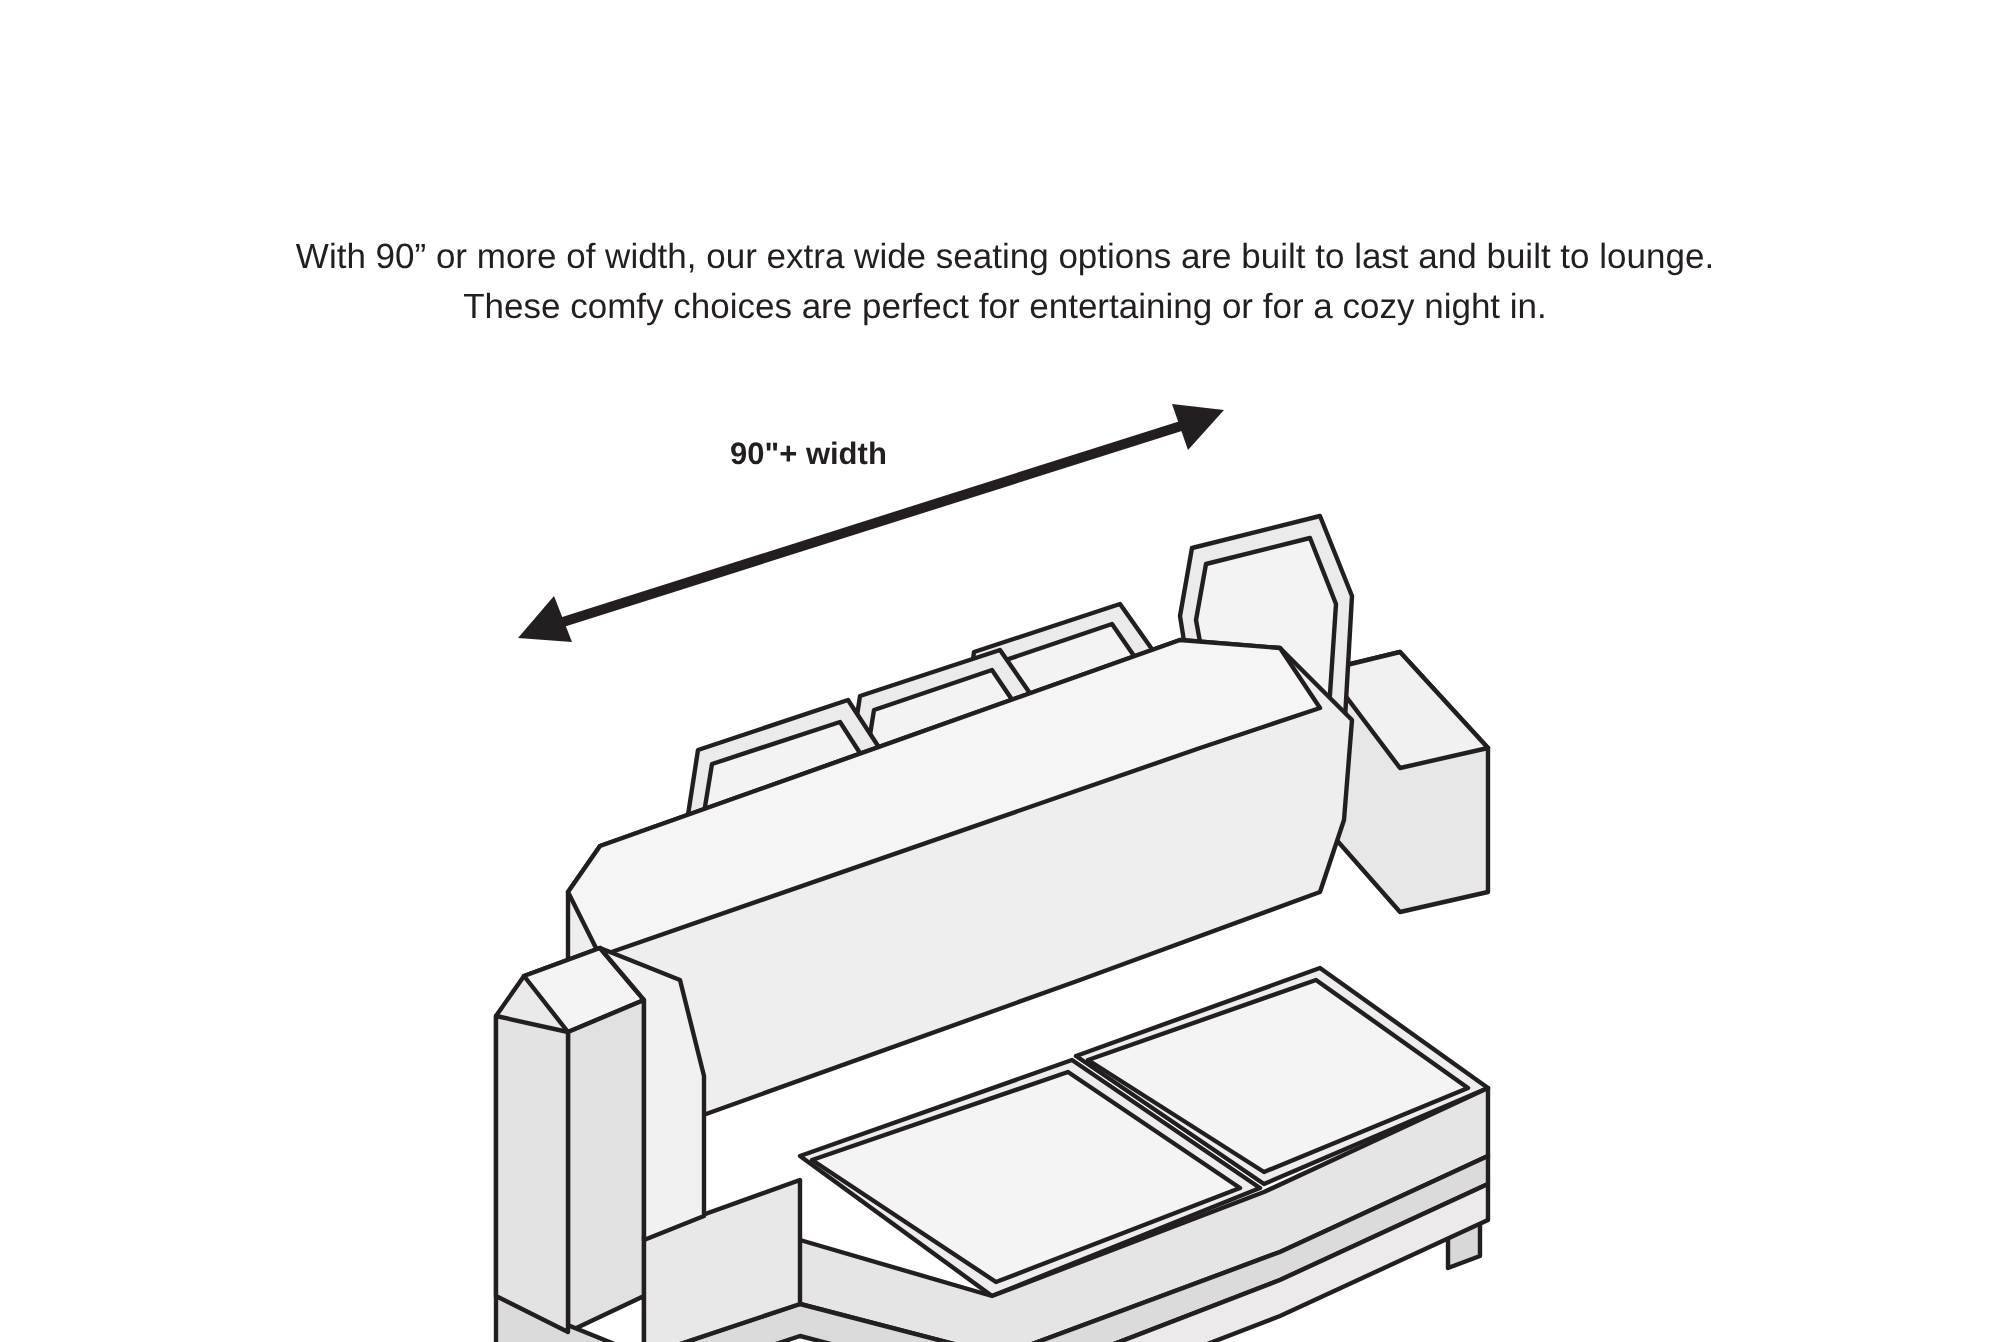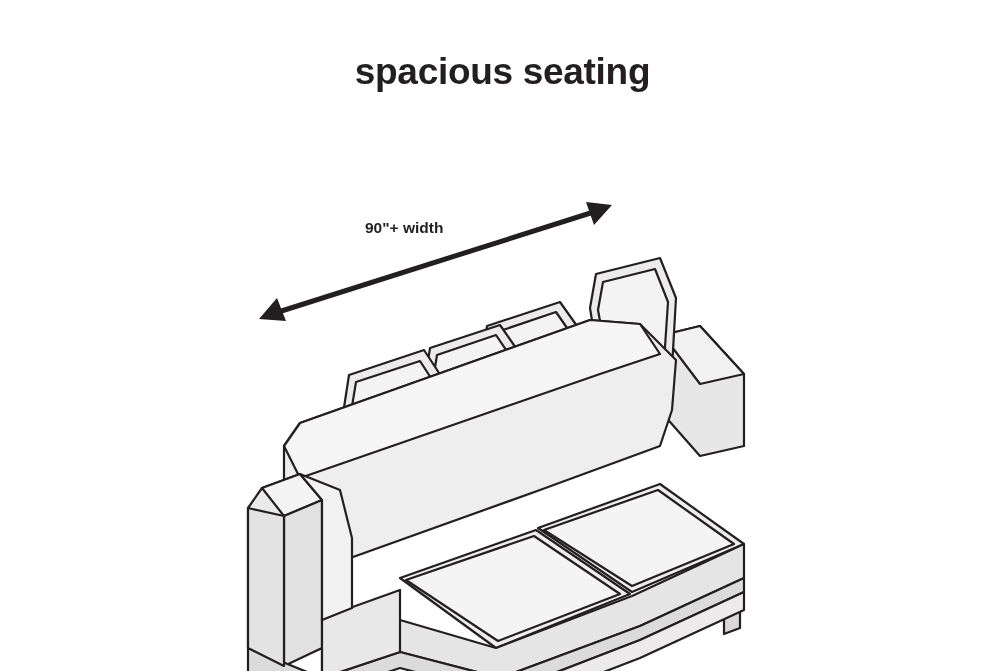--- a/index.html
+++ b/index.html
@@ -62,22 +62,25 @@
     color: #231f20;
     white-space: nowrap;
   }
   svg { display: block; }
 </style>
 </head>
 <body>
 
 <div class="page">
 
-  <div class="headline">spacious seating</div>
 
+  <div class="subcopy">
+    <span class="line">With 90” or more of width, our extra wide seating options are built to last and built to lounge.</span>
+    <span class="line">These comfy choices are perfect for entertaining or for a cozy night in.</span>
+  </div>
 
   <div class="dim-label">90"+ width</div>
 
   <div class="illustration">
     <svg width="1005" height="493" viewBox="0 0 1005 493" xmlns="http://www.w3.org/2000/svg">
 
       <g>
         <line x1="272" y1="136" x2="600" y2="32" stroke="#231f20" stroke-width="5"></line>
         <polygon points="612,27 586,24 594,47" fill="#231f20"></polygon>
         <polygon points="259,141 286,143 277,120" fill="#231f20"></polygon>

